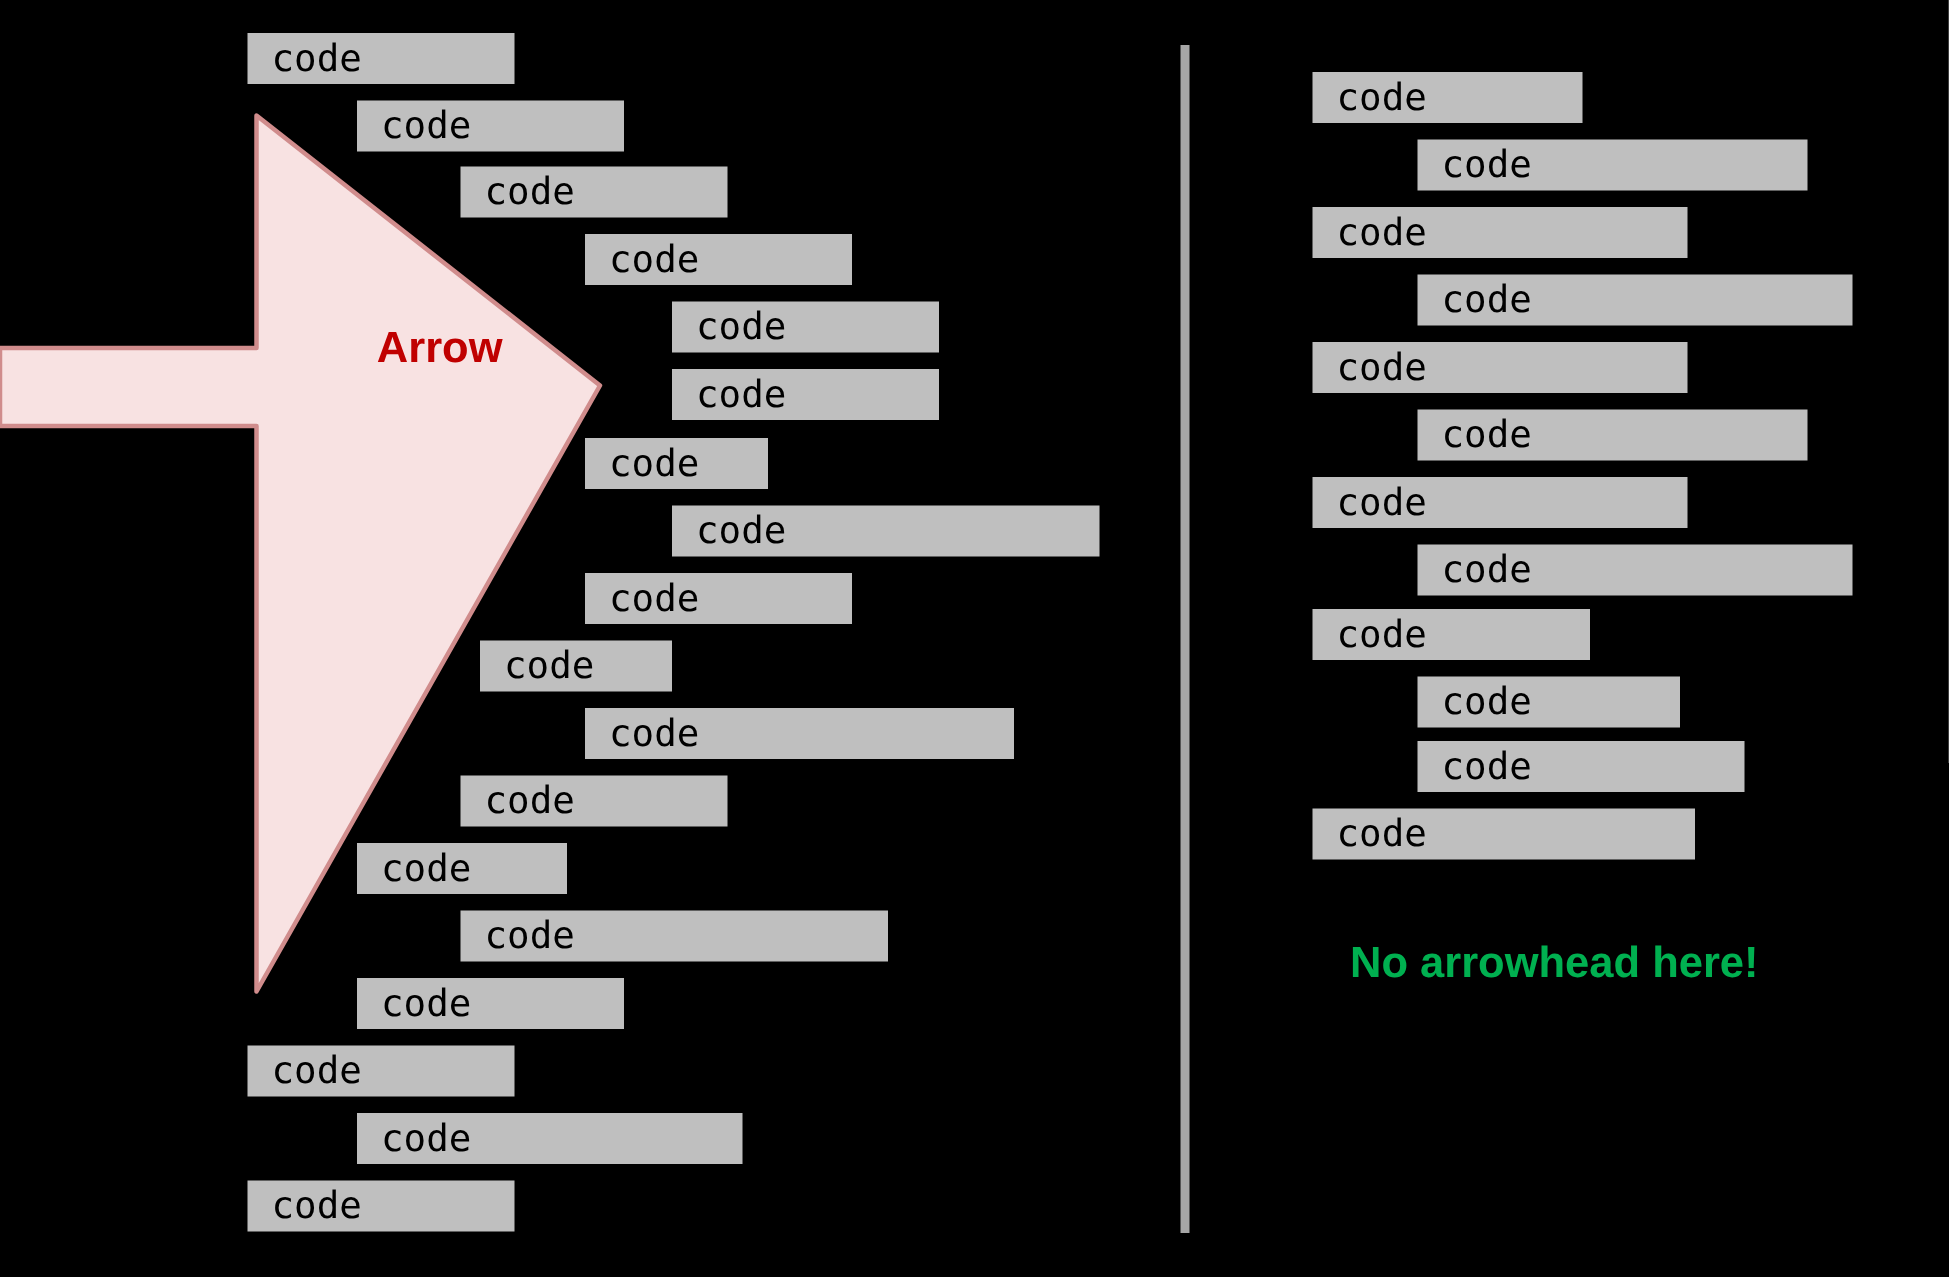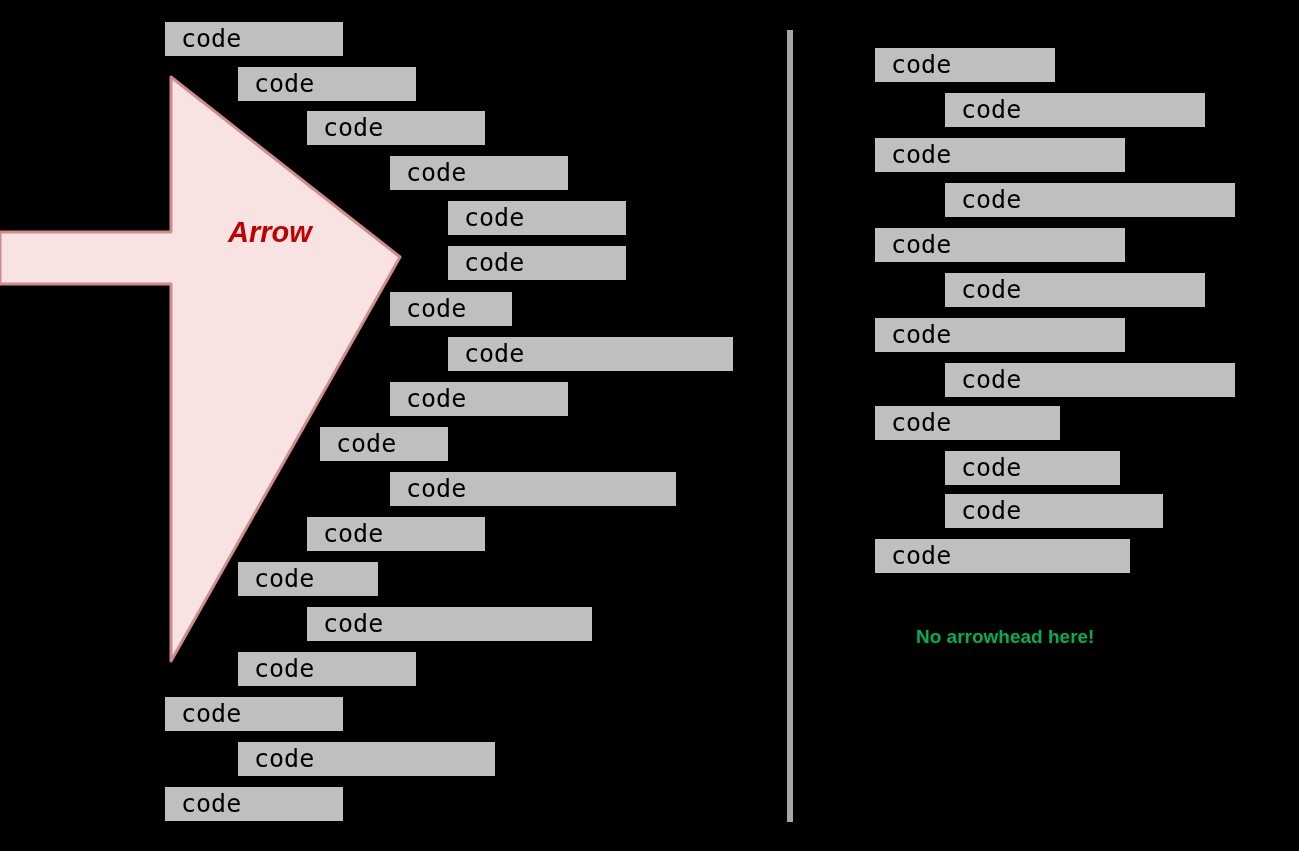--- a/index.html
+++ b/index.html
@@ -24,22 +24,21 @@
   .arrow-label {
     position: absolute;
     left: 205px;
     top: 213px;
     width: 130px;
     color: var(--arrow-text, #c00000);
     font-family: "Liberation Sans", sans-serif;
     font-weight: bold;
     font-size: 29px;
     line-height: 39px;
-    text-align: center;
-    font-style: italic;
+    text-align: right;
   }
   .code-bar {
     position: absolute;
     height: 34px;
     background: var(--bar-fill, #bfbfbf);
     color: var(--bar-text, #000000);
     font-family: "DejaVu Sans Mono", monospace;
     font-size: 25px;
     line-height: 34px;
     padding-left: 16px;
@@ -55,23 +54,22 @@
     height: 792px;
     background: var(--divider, #a6a6a6);
   }
   .caption {
     position: absolute;
     left: 900px;
     top: 626px;
     color: var(--caption, #00b050);
     font-family: "Liberation Sans", sans-serif;
     font-weight: bold;
-    font-size: 19px;
+    font-size: 29px;
     white-space: nowrap;
-    margin-left: 16px;
   }
 </style>
 </head>
 <body>
 
 <div class="canvas">
 
   <svg class="arrow-svg" viewBox="0 0 1299 851" xmlns="http://www.w3.org/2000/svg">
     <polygon points="0,232 171,232 171,77 400,257 171,661 171,284 0,284" stroke-width="3" stroke-linejoin="round" fill="#f8e2e2" stroke="#d08c8c"></polygon>
   </svg>

